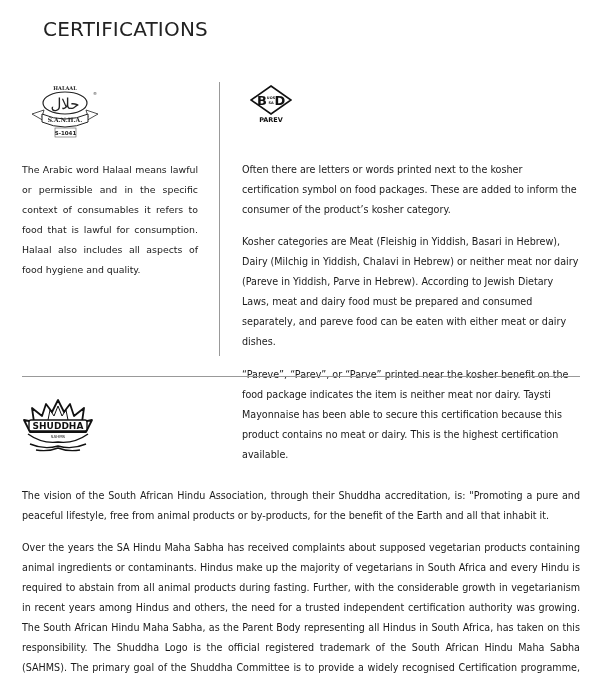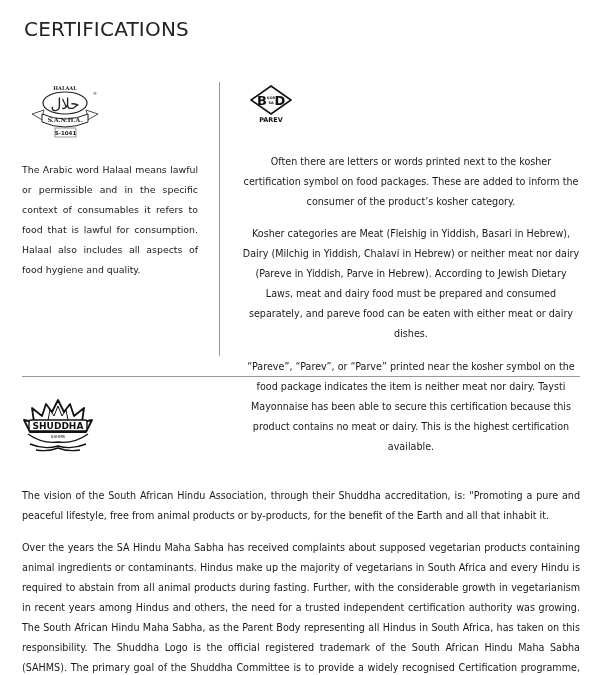--- a/index.html
+++ b/index.html
@@ -1,26 +1,26 @@
 <!DOCTYPE html>
 <html><head>
 <meta charset="utf-8">
 <style>
   html, body { margin: 0; padding: 0; background: #ffffff; }
   body { width: 600px; height: 675px; position: relative; overflow: hidden;
          font-family: "DejaVu Sans", sans-serif; color: #1a1a1a; }
-  .title { position: absolute; left: 24px; top: 17px; font-size: 20px; font-weight: normal;
+  .title { position: absolute; left: 43px; top: 17px; font-size: 20px; font-weight: normal;
            letter-spacing: 0.2px; color: #222; margin: 0; }
   .logo { position: absolute; }
   .vdiv { position: absolute; left: 219px; top: 82px; width: 1px; height: 274px; background: #999; }
   .hdiv { position: absolute; left: 22px; top: 376px; width: 558px; height: 1px; background: #999; }
   .txt { position: absolute; font-size: 9.6px; line-height: 20px; margin: 0; color: #1a1a1a; }
   .txt p { margin: 0 0 12.3px 0; }
   .col-left { left: 22px; top: 160px; width: 176px; text-align: justify; font-size: 9.4px; }
-  .col-right { left: 242px; top: 152px; width: 338px; text-align: center; }
+  .col-right { left: 242px; top: 160px; width: 338px; }
   .full { left: 22px; top: 486px; width: 558px; text-align: justify; }
 </style>
 </head>
 <body>
 
 <h1 class="title">CERTIFICATIONS</h1>
 
 <svg class="logo" style="left:30px; top:82px;" width="88" height="60" viewBox="0 0 88 60">
   <text x="35" y="8" font-size="5" font-weight="bold" text-anchor="middle" font-family="DejaVu Serif, serif" fill="#222">HALAAL</text>
   <ellipse cx="35" cy="21" rx="22" ry="11" fill="none" stroke="#222" stroke-width="1.2"></ellipse>
@@ -45,21 +45,21 @@
 
 <div class="vdiv"></div>
 
 <div class="txt col-left">
   <p>The Arabic word Halaal means lawful or permissible and in the specific context of consumables it refers to food that is lawful for consumption. Halaal also includes all aspects of food hygiene and quality.</p>
 </div>
 
 <div class="txt col-right">
   <p>Often there are letters or words printed next to the kosher certification symbol on food packages. These are added to inform the consumer of the product’s kosher category.</p>
   <p>Kosher categories are Meat (Fleishig in Yiddish, Basari in Hebrew), Dairy (Milchig in Yiddish, Chalavi in Hebrew) or neither meat nor dairy (Pareve in Yiddish, Parve in Hebrew). According to Jewish Dietary Laws, meat and dairy food must be prepared and consumed separately, and pareve food can be eaten with either meat or dairy dishes.</p>
-  <p>“Pareve”, “Parev”, or “Parve” printed near the kosher symbol on the food package indicates the item is neither meat nor dairy. Taysti Mayonnaise has been able to secure this certification because this product contains no meat or dairy. This is the highest certification available.</p>
+  <p>“Pareve”, “Parev”, or “Parve” printed near the kosher benefit on the food package indicates the item is neither meat nor dairy. Taysti Mayonnaise has been able to secure this certification because this product contains no meat or dairy. This is the highest certification available.</p>
 </div>
 
 <div class="hdiv"></div>
 
 <svg class="logo" style="left:22px; top:398px;" width="72" height="56" viewBox="0 0 72 56">
   <path d="M36 2 L30 14 L24 6 L20 18 L10 10 L12 24 L2 22 L8 34 L64 34 L70 22 L60 24 L62 10 L52 18 L48 6 L42 14 Z" fill="#fff" stroke="#111" stroke-width="1.8" stroke-linejoin="round"></path>
   <path d="M36 8 L32 18 L28 12 L26 22 M36 8 L40 18 L44 12 L46 22" fill="none" stroke="#111" stroke-width="1"></path>
   <rect x="7" y="22" width="58" height="11" rx="2" fill="#fff" stroke="#111" stroke-width="1.4"></rect>
   <text x="36" y="31" font-size="9" font-weight="bold" text-anchor="middle" fill="#111">SHUDDHA</text>
   <text x="36" y="40" font-size="4" text-anchor="middle" fill="#111">SAHMS</text>

